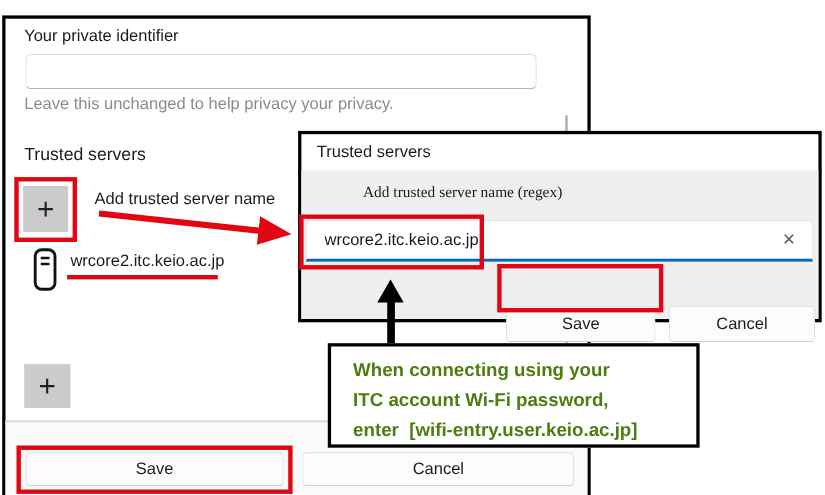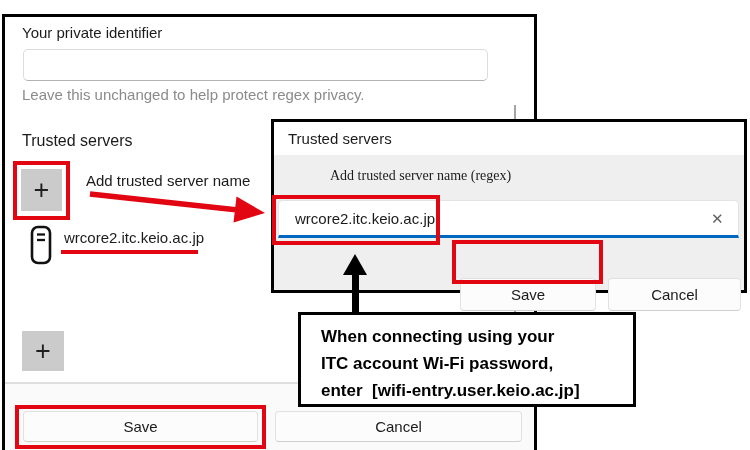--- a/index.html
+++ b/index.html
@@ -70,38 +70,38 @@
   }
   .clear-x { font-size:15px; color:#616161; cursor:pointer; line-height:1; }
 
   
   .note-box {
     left:298px; top:300px; width:338px; height:95px;
     border:3px solid #000; background:#fff;
     padding:8px 0 0 20px;
   }
   .note-line {
-    font-size:17px; font-weight:600; color:#000000;
+    font-size:17px; font-weight:600; color:#4d7c0f;
     line-height:27px; white-space:pre;
   }
 
   svg { display:block; }
 </style>
 </head>
 <body>
 
 <div class="stage">
 
   <div class="abs window">
 
     <div class="abs field-label" style="left:17px; top:7px;">Your private identifier</div>
 
     <input class="abs text-input" style="left: 18px; top: 32px; width: 465px; height: 32px;" readonly="" value="">
 
-    <div class="abs hint" style="left:17px; top:69px;">Leave this unchanged to help protect regex privacy.</div>
+    <div class="abs hint" style="left:17px; top:69px;">Leave this unchanged to help privacy your privacy.</div>
 
     <div class="abs section-heading" style="left:17px; top:115px;">Trusted servers</div>
 
     <div class="abs scrollbar-line" style="left:509px; top:88px; width:2px; height:340px;"></div>
 
     <button class="abs plus-btn" style="left:16px; top:152px; width:41px; height:42px;">
       <span>+</span>
     </button>
     <div class="abs red-box" style="left:8px; top:144px; width:57px; height:59px;"></div>
 

